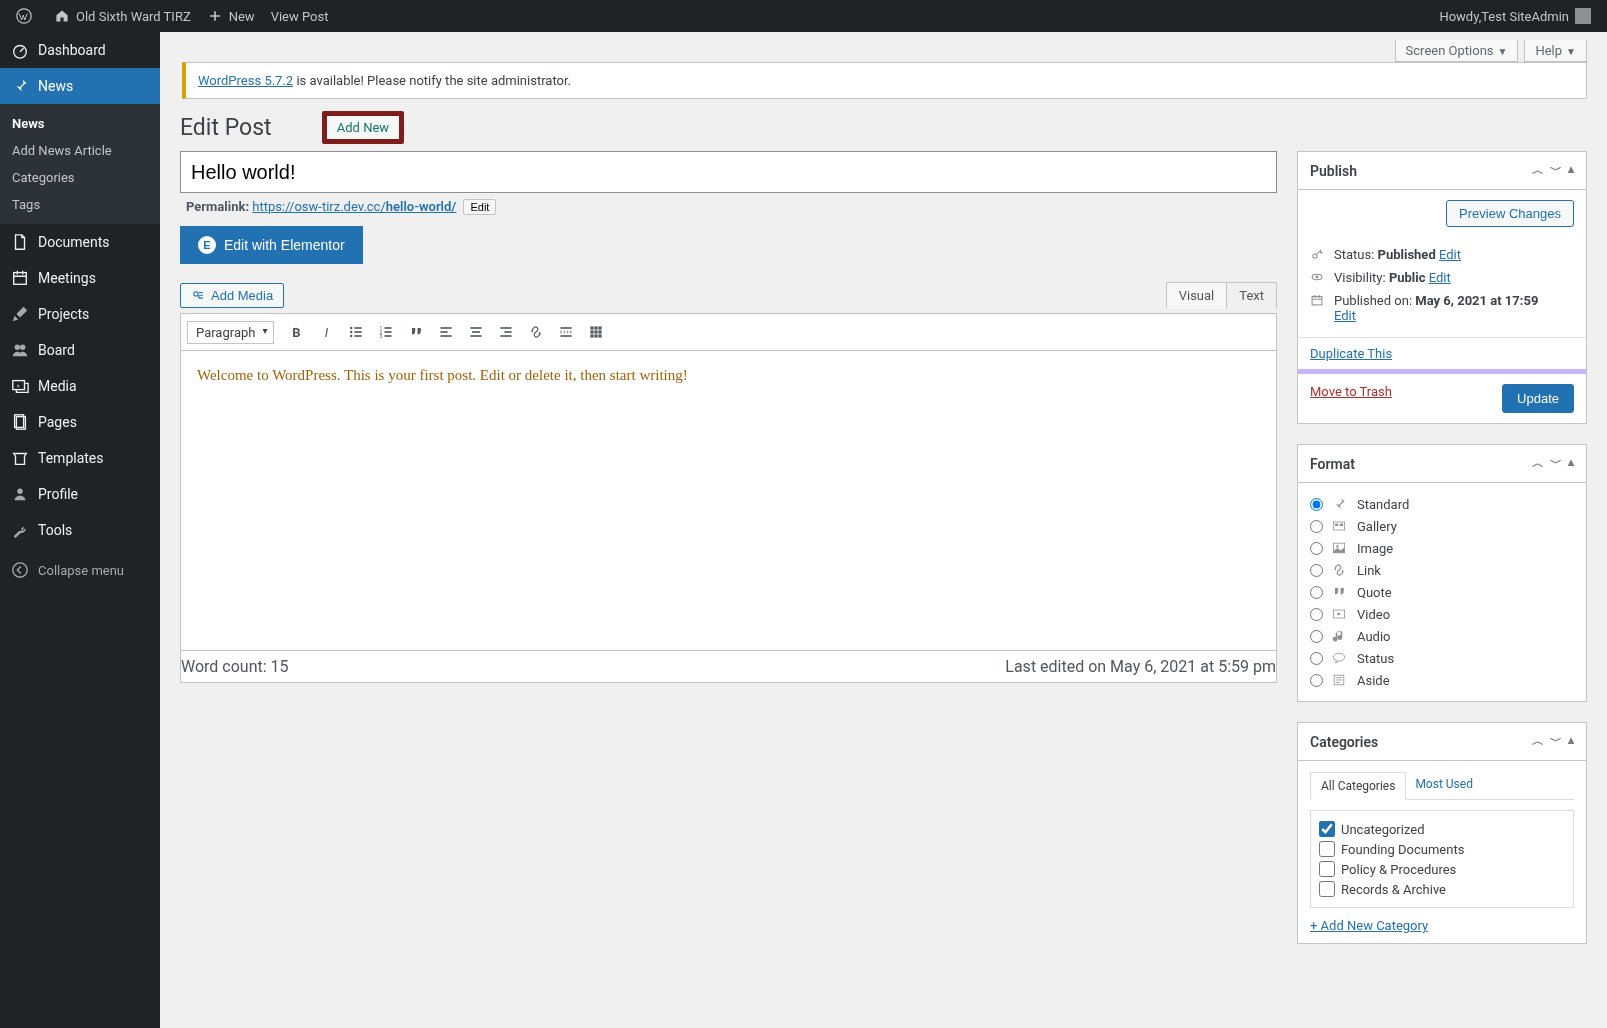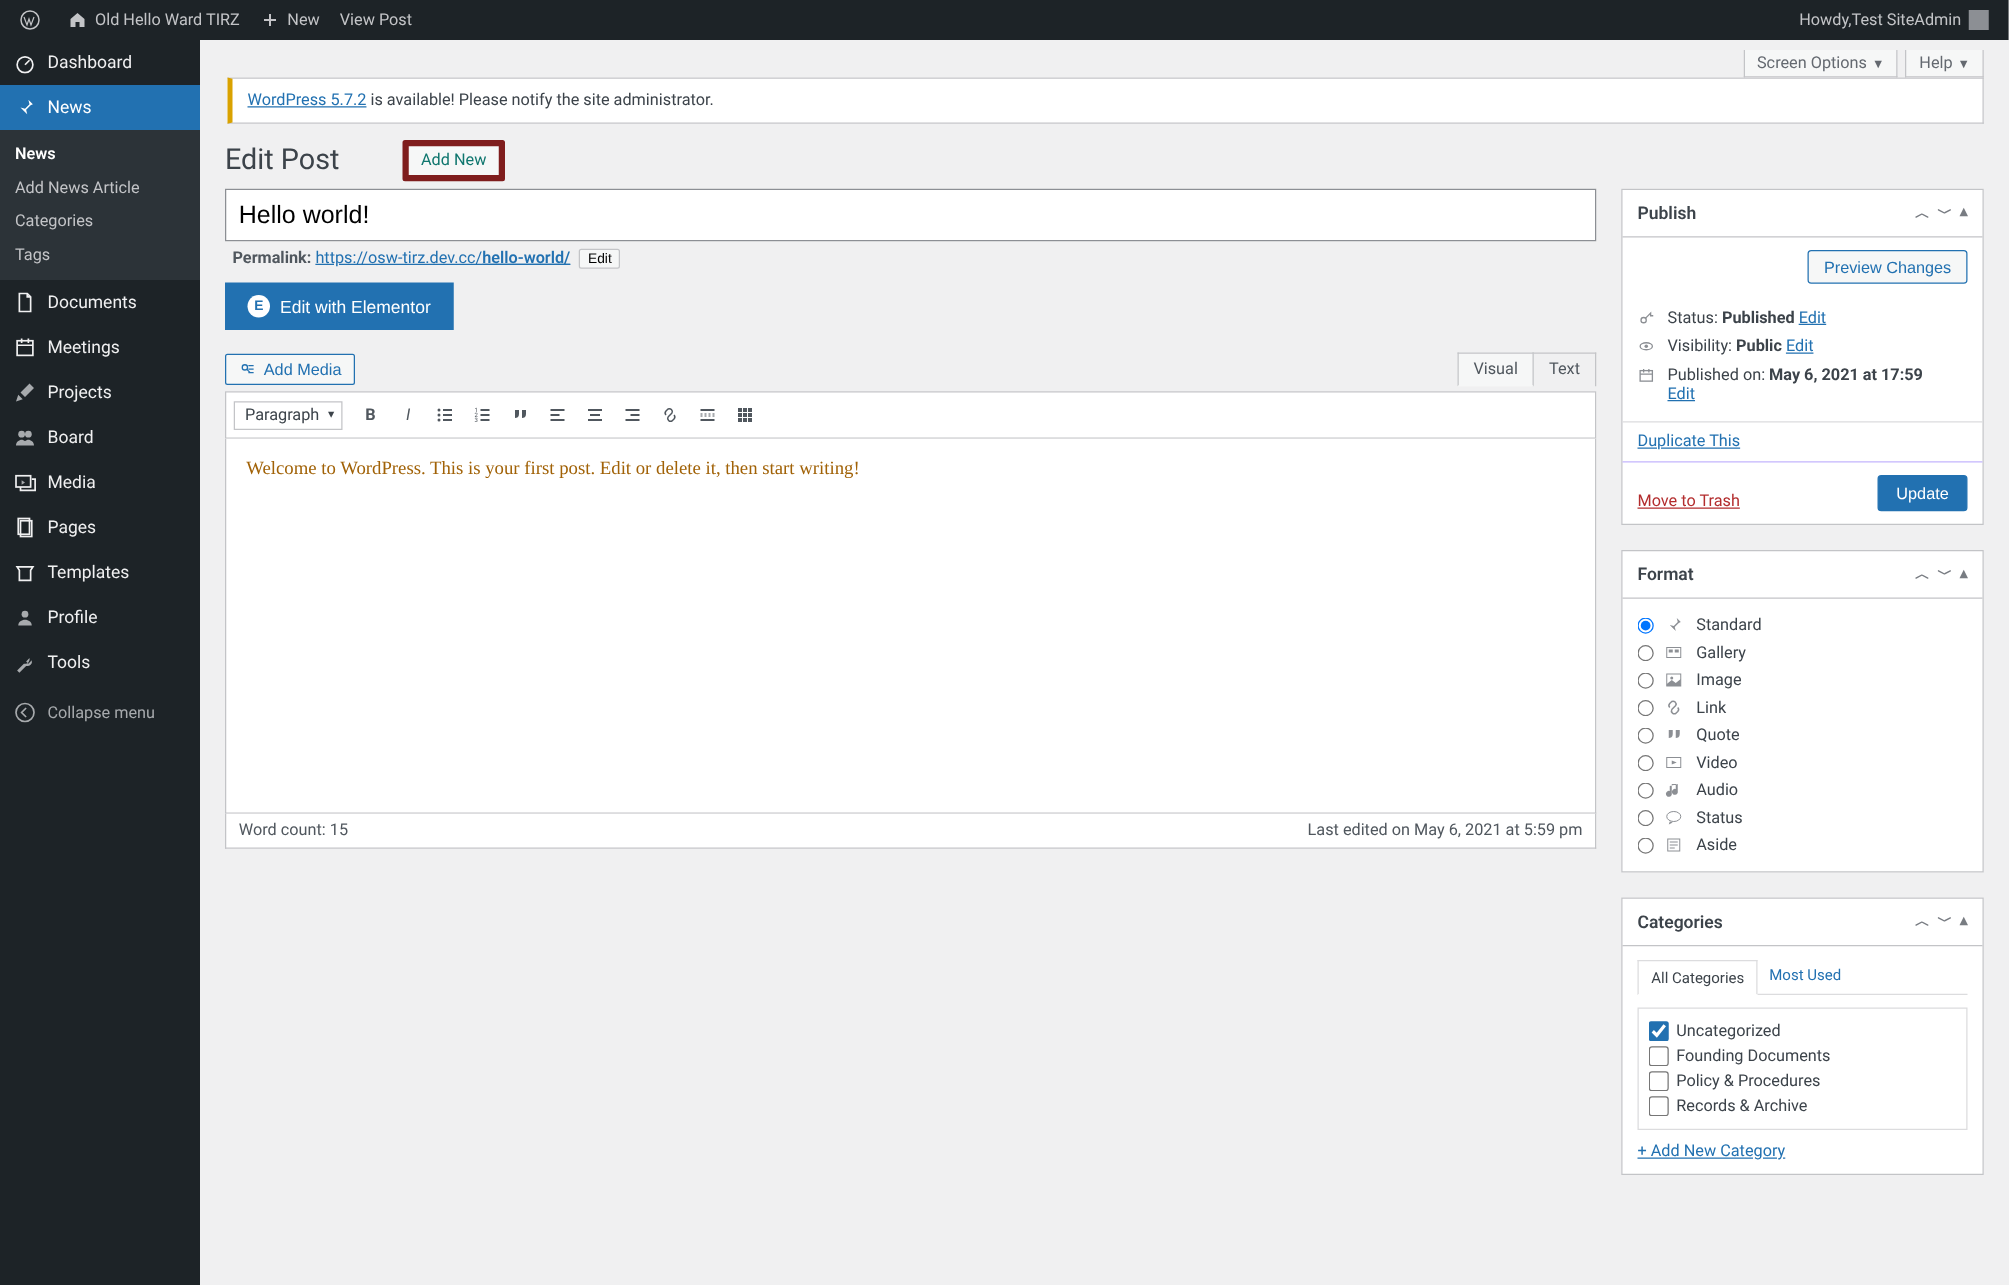--- a/index.html
+++ b/index.html
@@ -63,34 +63,34 @@
 .editor-tab.active { background: #f6f7f7; border-bottom: 1px solid #f6f7f7; position: relative; z-index: 1; }
 .editor-tab + .editor-tab { margin-left: -1px; }
 
 .toolbar { border: 1px solid #c3c4c7; background: #fff; padding: 4px 6px; display: flex; align-items: center; gap: 2px; margin-top: 4px; }
 .fmt-select { border: 1px solid #c3c4c7; padding: 3px 18px 3px 8px; font-size: 13px; background: #fff; margin-right: 6px; position: relative; cursor:pointer; }
 .fmt-select::after { content: '▾'; position: absolute; right: 6px; font-size: 10px; }
 .tbtn { width: 28px; height: 28px; display: inline-flex; align-items: center; justify-content: center; cursor: pointer; color: #50575e; border-radius: 2px; }
 .tbtn svg { width: 16px; height: 16px; fill: #50575e; }
 
 .editor-body { border: 1px solid #c3c4c7; border-top: none; background: #fff; min-height: 300px; padding: 16px; font-family: Georgia, serif; font-size: 15px; color: #a16207; }
-.editor-status { border: 1px solid #c3c4c7; border-top: none; background: #fff; padding: 6px 10px; display: flex; font-size: 13px; color: #50575e; }
+.editor-status { border: 1px solid #c3c4c7; border-top: none; background: #fff; padding: 6px 0; display: flex; font-size: 16px; color: #50575e; }
 .editor-status .right-status { margin-left: auto; }
 
 
 .metabox { background: #fff; border: 1px solid #c3c4c7; margin-bottom: 20px; }
 .metabox-head { padding: 10px 12px; font-size: 14px; font-weight: 600; border-bottom: 1px solid #c3c4c7; display: flex; align-items: center; }
 .metabox-head .handle-actions { margin-left: auto; display: flex; gap: 6px; color: #787c82; }
 .handle-actions span { cursor: pointer; font-size: 12px; }
 .metabox-body { padding: 10px 12px; font-size: 13px; }
 .misc-row { display: flex; align-items: flex-start; gap: 8px; padding: 4px 0; }
 .misc-row .micon { width: 16px; display: inline-flex; color: #8c8f94; }
 .misc-row svg { width: 14px; height: 14px; fill: #8c8f94; }
 .misc-row a { text-decoration: underline; }
-.metabox-actions { border-top: 1px solid #c4b5fd; padding: 10px 12px; display: flex; align-items: flex-end; }
+.metabox-actions { border-top: 5px solid #c4b5fd; padding: 10px 12px; display: flex; align-items: flex-start; }
 .link-red { color: #b32d2e; text-decoration: underline; cursor: pointer; }
 .btn-prim { background: #2271b1; color: #fff; border: 1px solid #2271b1; padding: 6px 14px; cursor: pointer; border-radius: 3px; margin-left: auto; font-size: 13px; }
 .btn-sec { background: #f6f7f7; color: #2271b1; border: 1px solid #2271b1; padding: 5px 12px; cursor: pointer; border-radius: 3px; font-size: 13px; }
 .publish-preview { text-align: right; padding: 10px 12px 6px; }
 
 .format-list { }
 .format-opt { display: flex; align-items: center; gap: 8px; padding: 3px 0; cursor: pointer; }
 .format-opt input[type=radio] { margin: 0; }
 .format-opt .ficon { width: 18px; color: #8c8f94; display: inline-flex; }
 .format-opt svg { width: 16px; height: 16px; fill: #8c8f94; }
@@ -117,21 +117,21 @@
             <path d="M4 7l3 8 2-6 2 6 3-8" fill="none" stroke="#c3c4c7" stroke-width="1.2"></path>
           </svg>
         </span>
     </span>
     <span class="ab-item">
       <span class="ab-icon">
           <svg viewBox="0 0 20 20">
             <path d="M10 3l7 6v8h-5v-5H8v5H3v-8z"></path>
           </svg>
         </span>
-      <span>Old Hello Ward TIRZ</span>
+      <span>Old Sixth Ward TIRZ</span>
     </span>
     <span class="ab-item">
       <span class="ab-icon">
           <svg viewBox="0 0 20 20">
             <path d="M9 4h2v5h5v2h-5v5H9v-5H4V9h5z"></path>
           </svg>
         </span>
       <span>New</span>
     </span>
     <span class="ab-item">View Post</span>

